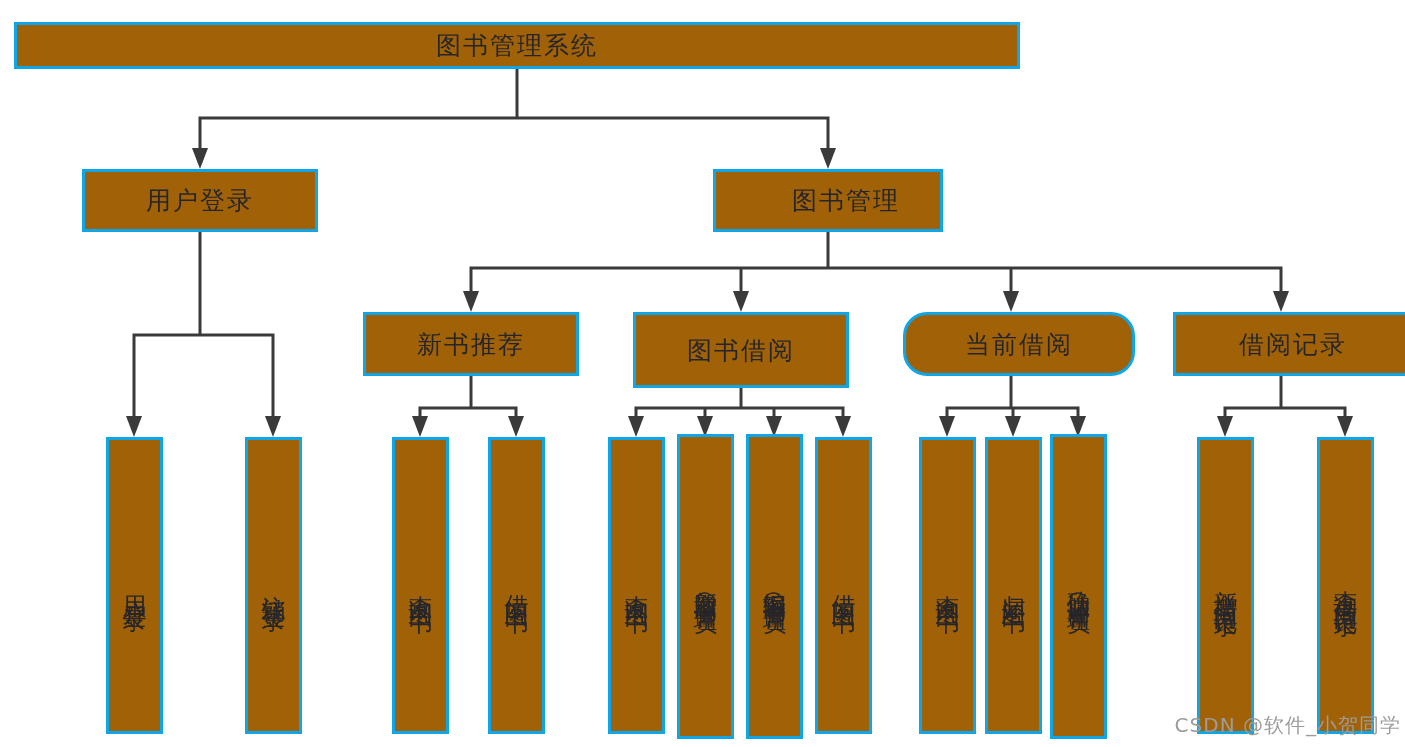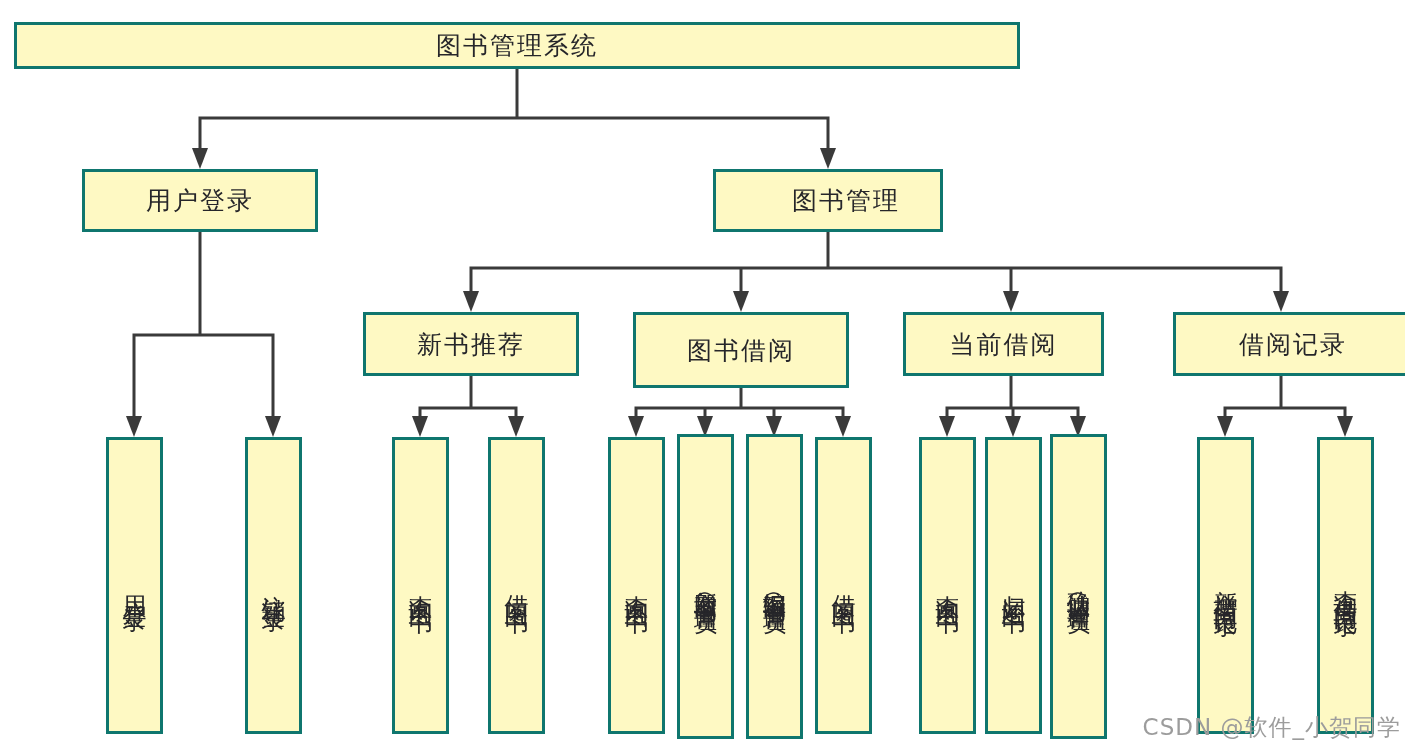--- a/index.html
+++ b/index.html
@@ -8,22 +8,22 @@
     width: 1405px;
     height: 747px;
     background: #ffffff;
     font-family: "DejaVu Sans", "Liberation Sans", sans-serif;
     overflow: hidden;
   }
   svg.wires { position: absolute; left: 0; top: 0; z-index: 1; }
   .node {
     position: absolute;
     box-sizing: border-box;
-    border: 3px solid #0f766e;
-    background: #fef9c3;
+    border: 3px solid #0ea5e9;
+    background: #a16207;
     display: flex;
     align-items: center;
     justify-content: center;
     color: #26262a;
     z-index: 2;
   }
   .h-node { font-size: 25px; letter-spacing: 2px; white-space: nowrap; }
   .leaf {
     writing-mode: vertical-rl;
     text-orientation: mixed;
@@ -37,21 +37,21 @@
   .leaf-long {
     top: 434px;
     height: 305px;
     font-size: 23px;
     letter-spacing: 3px;
   }
   .watermark {
     position: absolute;
     top: 712px;
     right: 4px;
-    font-size: 23px;
+    font-size: 20px;
     letter-spacing: 1px;
     color: #9c9c9c;
     z-index: 5;
     white-space: nowrap;
   }
 </style>
 </head>
 <body>
 
 <div class="canvas">
@@ -109,21 +109,21 @@
     </g>
   </svg>
 
   <div class="node h-node" style="left:14px; top:22px; width:1006px; height:47px;">图书管理系统</div>
 
   <div class="node h-node" style="left:82px; top:169px; width:236px; height:63px;">用户登录</div>
   <div class="node h-node" style="left:713px; top:169px; width:230px; height:63px;padding-left:36px;">图书管理</div>
 
   <div class="node h-node" style="left:363px; top:312px; width:216px; height:64px;">新书推荐</div>
   <div class="node h-node" style="left:633px; top:312px; width:216px; height:76px;">图书借阅</div>
-  <div class="node h-node" style="left:903px; top:312px; width:201px; height:64px;">当前借阅</div>
+  <div class="node h-node" style="left:903px; top:312px; width:232px; height:64px;border-radius:24px;">当前借阅</div>
   <div class="node h-node" style="left:1173px; top:312px; width:240px; height:64px;">借阅记录</div>
 
   <div class="node leaf" style="left:106px;">用户登录</div>
   <div class="node leaf" style="left:245px;">注销登录</div>
 
   <div class="node leaf" style="left:392px;">查询图书</div>
   <div class="node leaf" style="left:488px;">借阅图书</div>
 
   <div class="node leaf" style="left:608px;">查询图书</div>
   <div class="node leaf leaf-long" style="left:677px;">新增图书（管理员）</div>

